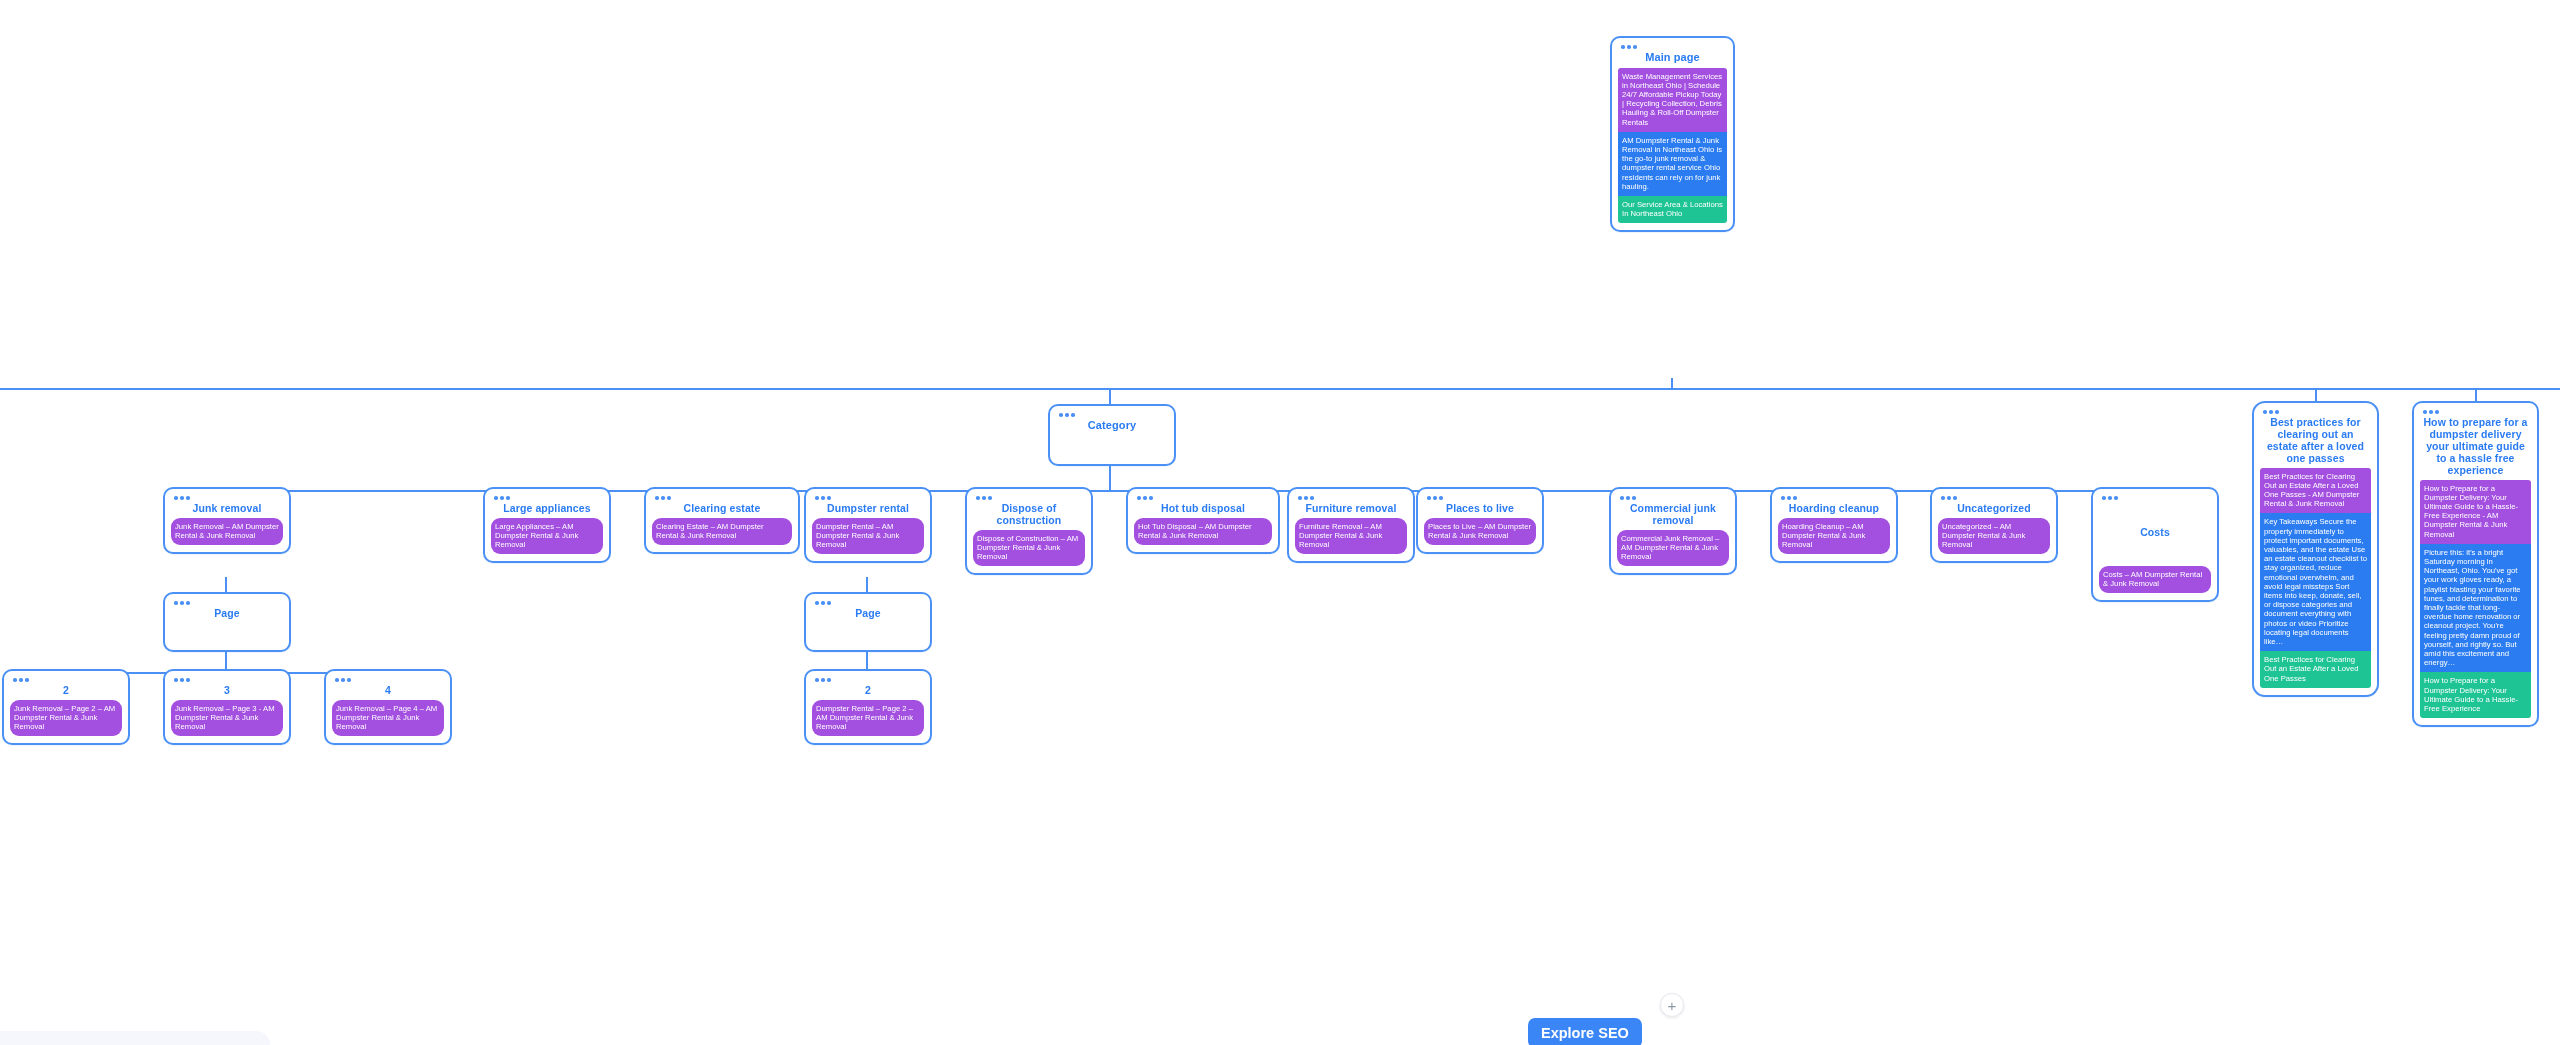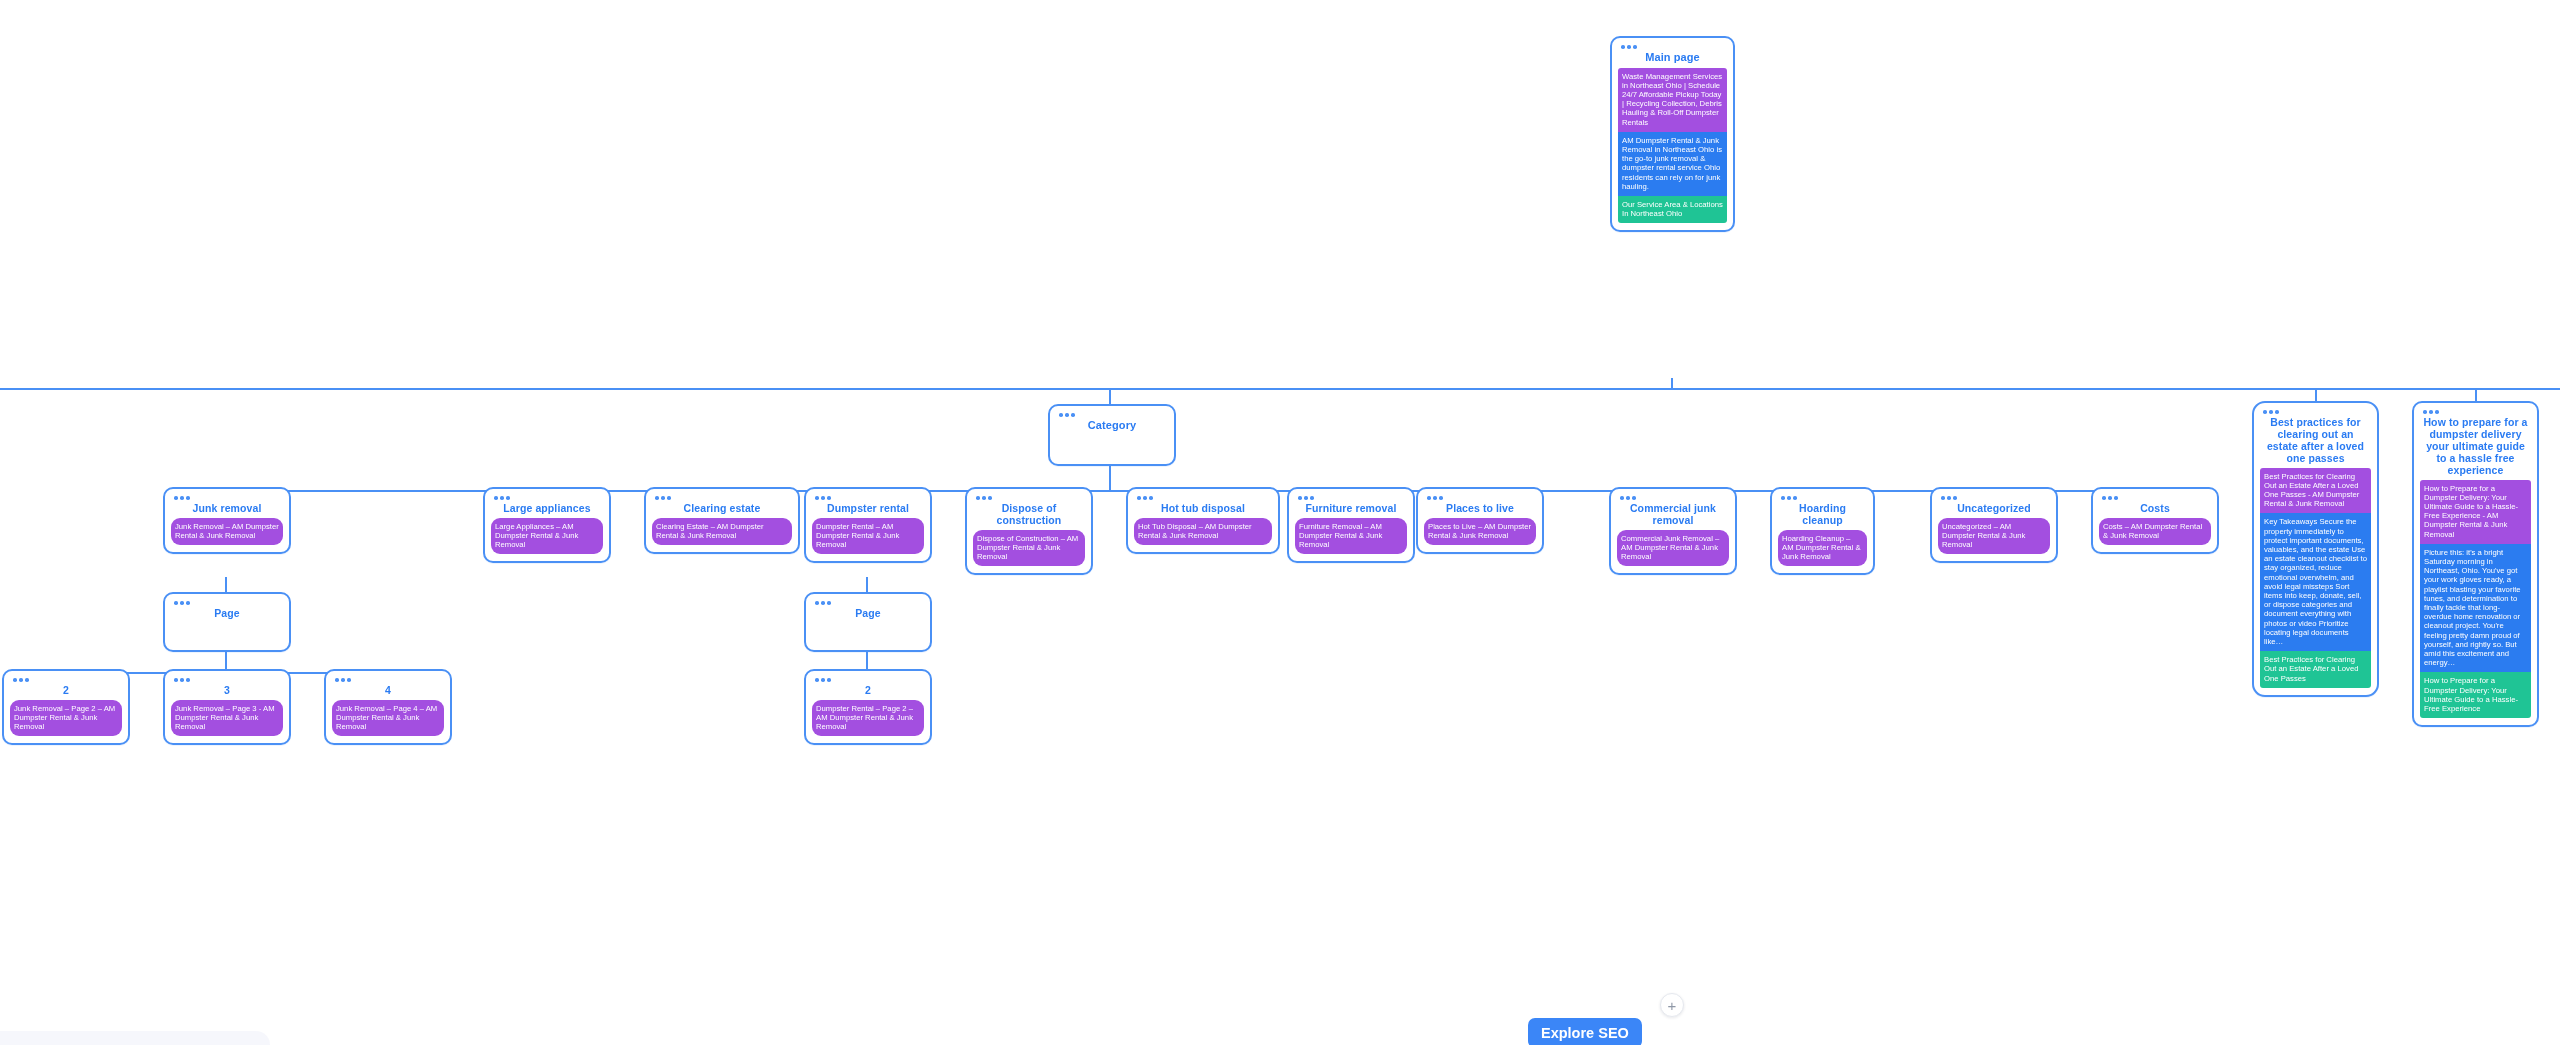--- a/index.html
+++ b/index.html
@@ -195,41 +195,41 @@
   <div class="node" style="left:1609px; top:487px; width:128px;">
     <div class="dots">
         <i></i>
         <i></i>
         <i></i>
       </div>
     <div class="node-title">Commercial junk removal</div>
     <div class="chip purple only">Commercial Junk Removal – AM Dumpster Rental &amp; Junk Removal</div>
   </div>
 
-  <div class="node" style="left:1770px; top:487px; width:105px;">
+  <div class="node" style="left:1770px; top:487px; width:128px;">
     <div class="dots">
         <i></i>
         <i></i>
         <i></i>
       </div>
     <div class="node-title">Hoarding cleanup</div>
     <div class="chip purple only">Hoarding Cleanup – AM Dumpster Rental &amp; Junk Removal</div>
   </div>
 
   <div class="node" style="left:1930px; top:487px; width:128px;">
     <div class="dots">
         <i></i>
         <i></i>
         <i></i>
       </div>
     <div class="node-title">Uncategorized</div>
     <div class="chip purple only">Uncategorized – AM Dumpster Rental &amp; Junk Removal</div>
   </div>
 
-  <div class="node" style="left:2091px; top:487px; width:128px;">
+  <div class="node" style="left:2091px; top:487px; width:128px;gap:24px;">
     <div class="dots">
         <i></i>
         <i></i>
         <i></i>
       </div>
     <div class="node-title">Costs</div>
     <div class="chip purple only">Costs – AM Dumpster Rental &amp; Junk Removal</div>
   </div>
 
   <div class="vline" style="left:225px; top:577px; height:17px;"></div>

